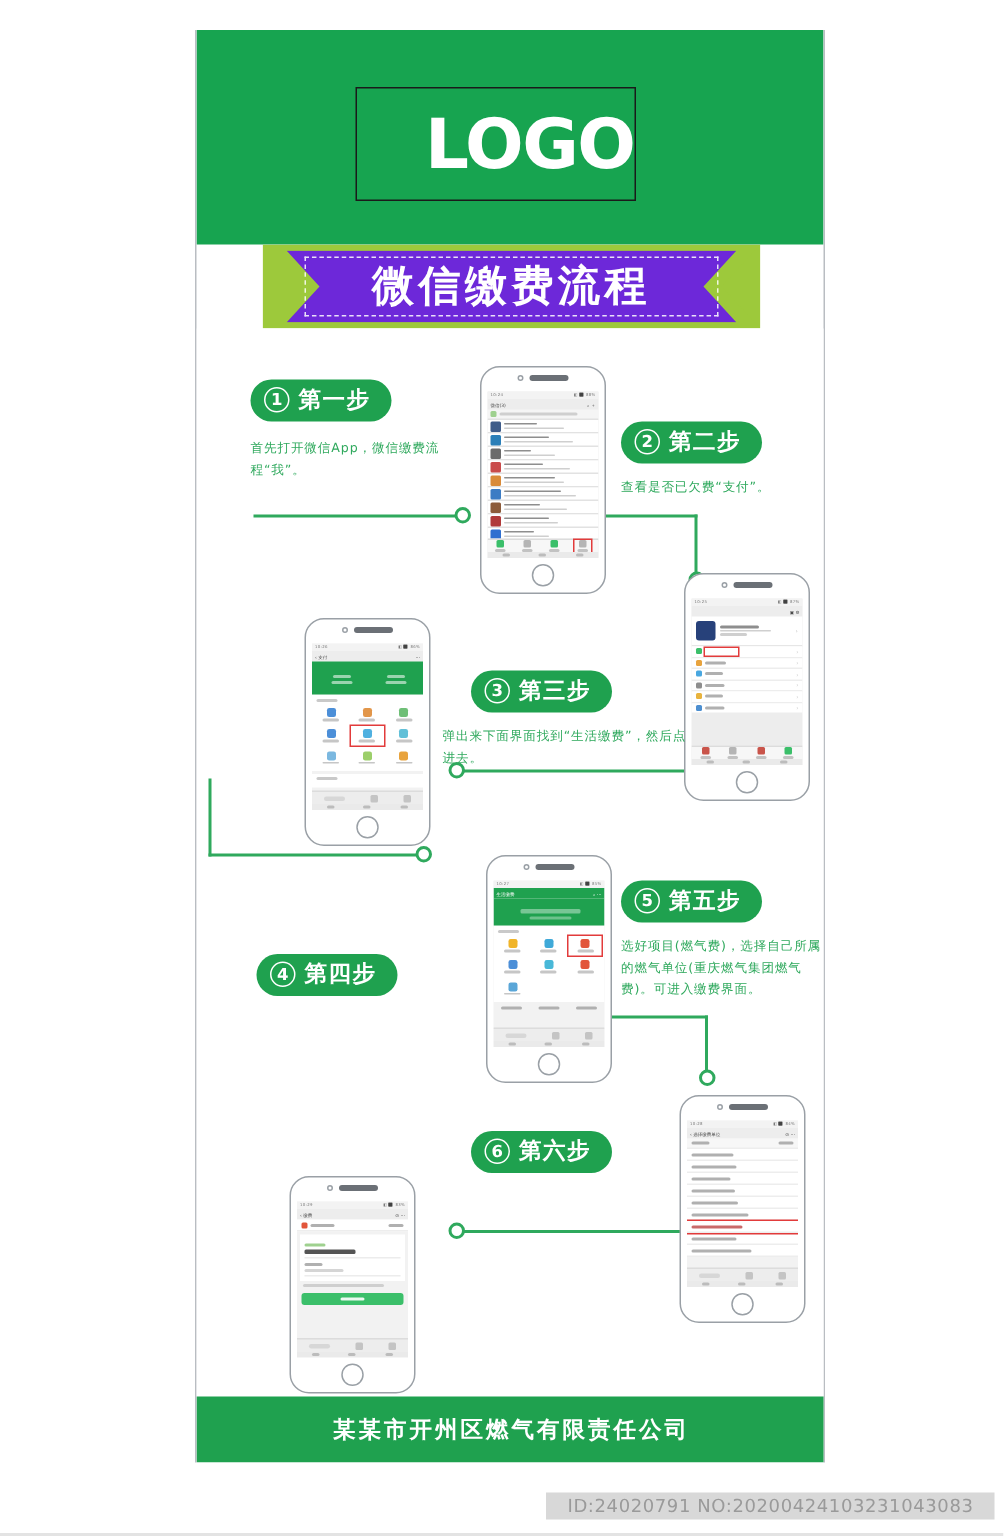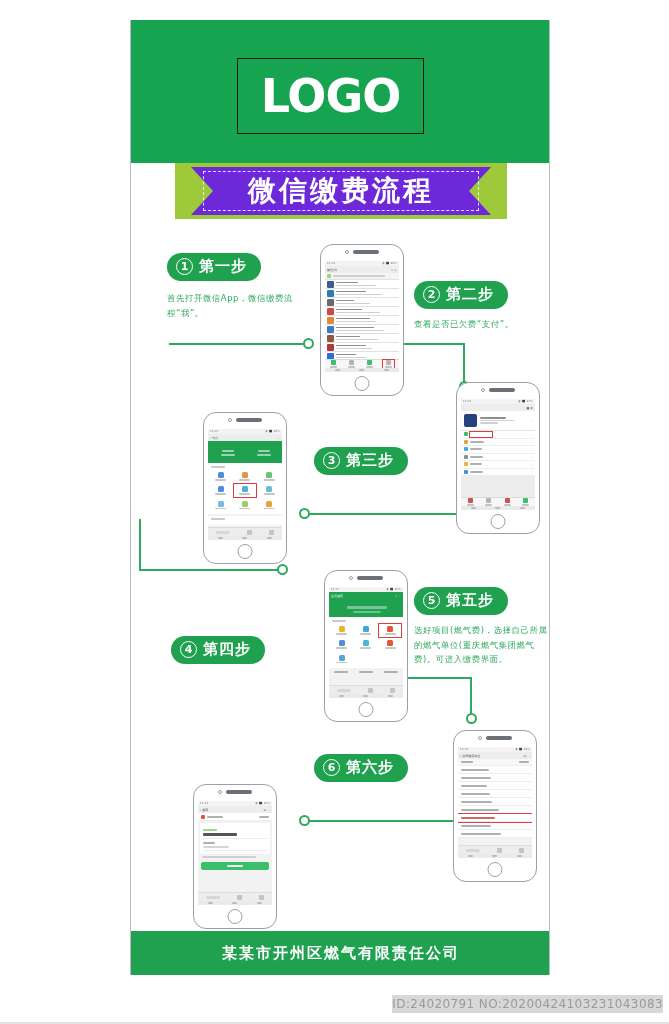--- a/index.html
+++ b/index.html
@@ -53,21 +53,21 @@
     font-size: 13px;
     font-weight: bold;
     letter-spacing: 2px;
   }
   .logo-box {
     position: absolute;
     left: 106px; top: 38px;
     width: 187px; height: 76px;
     border: 1px solid #1a1a1a;
     background: #17a450;
-    display: flex; align-items: center; justify-content: center;
+    display: flex; align-items: center; justify-content: flex-end;
   }
   .logo-text {
     color: #ffffff;
     font-size: 46px;
     font-weight: bold;
     letter-spacing: -1px;
     line-height: 1;
   }
   
   .ribbon-wrap {
@@ -276,21 +276,21 @@
     font-weight: bold;
     letter-spacing: 1px;
     -webkit-text-stroke: 1px #d3d3d3;
     white-space: nowrap;
   }
   .wm-id {
     position: absolute; right: 6px; top: 995px;
     background: #d8d8d8;
     color: #9a9a9a;
     font-size: 12px;
-    padding: 2px 0;
+    padding: 2px 14px;
     letter-spacing: .4px;
     white-space: nowrap;
     margin-left: 40px;
   }
   .bottom-rule {
     position: absolute; left: 0; top: 1022px; width: 669px; height: 2px;
     background: #e3e3e3;
   }
 </style>
 </head>
@@ -558,20 +558,21 @@
             <span class="sk"></span>
           </div>
         </div>
         <div class="home"></div>
       </div>
 
       <div class="badge" style="left:183px; top:228px;">
         <span class="num">3</span>
         <span class="lbl">第三步</span>
       </div>
+      <div class="desc" style="left:164px; top:264px; width:170px;">弹出来下面界面找到“生活缴费”，然后点进去。</div>
 
       <div class="phone" style="left:72px; top:193px; width:84px; height:152px;">
         <div class="notch">
           <span class="cam"></span>
           <span class="spk"></span>
         </div>
         <div class="screen" style="background:#f2f2f2;">
           <div class="statusbar">
             <span class="sb-l">10:26</span>
             <span class="sb-r">◧ ⬛ 86%</span>

